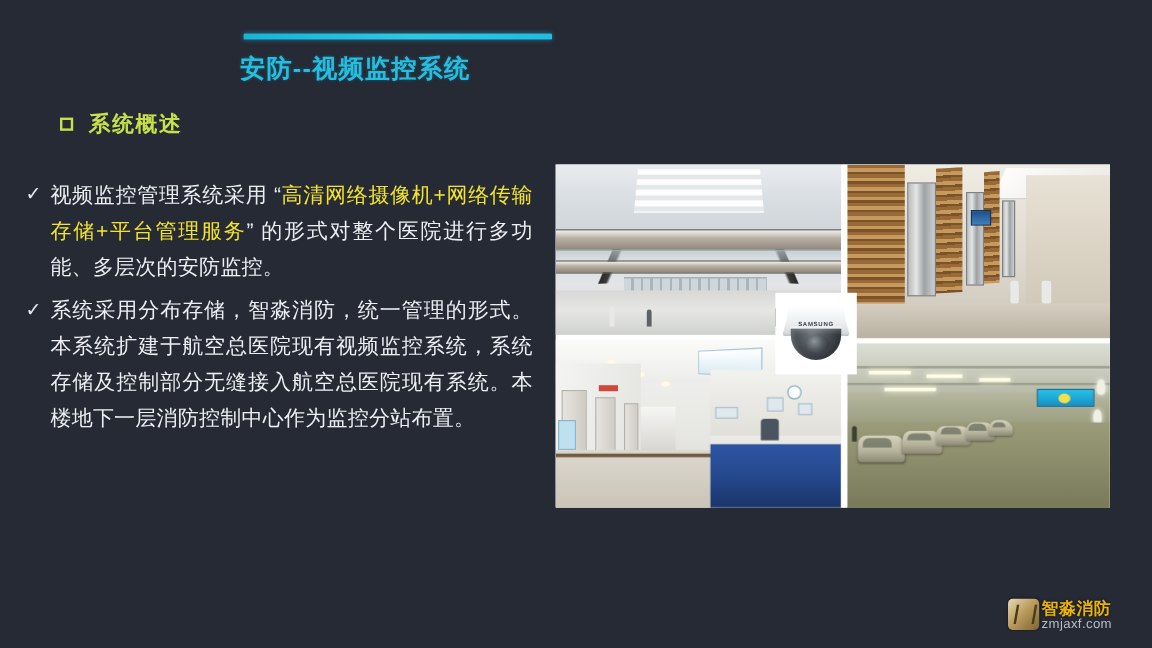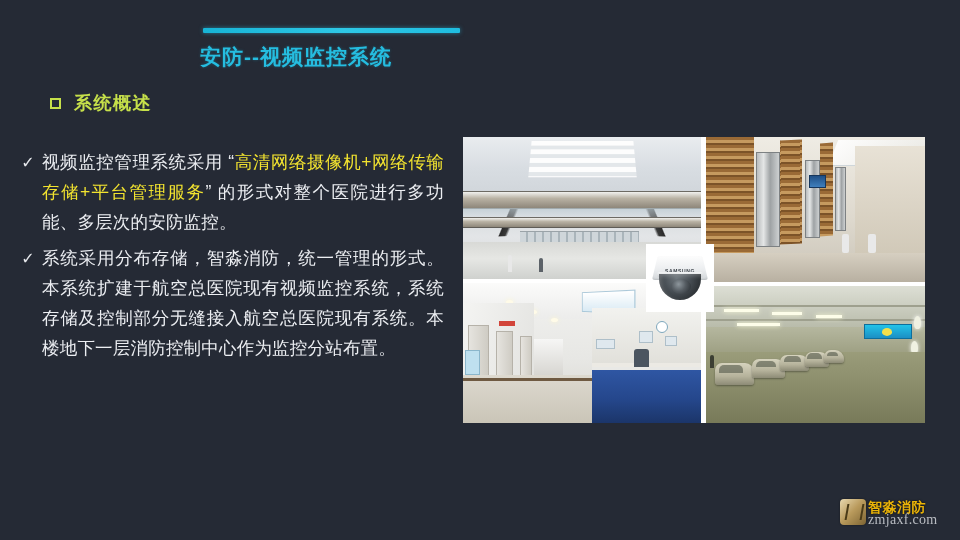--- a/index.html
+++ b/index.html
@@ -342,22 +342,22 @@
   #logo-text {
     margin-left:2px;
     display:flex; flex-direction:column; justify-content:center;
   }
   #logo-name {
     font-size:14px; font-weight:bold; color:#eab308;
     letter-spacing:.5px; line-height:15px;
     text-shadow: 0 0 2px rgba(0,0,0,.8);
   }
   #logo-url {
-    font-size:14px; color:#b9bcc2; letter-spacing:.3px; line-height:10px;
-    font-family:Liberation Serif, serif;
+    font-size:11px; color:#b9bcc2; letter-spacing:.3px; line-height:10px;
+    font-family:Liberation Sans, sans-serif;
   }
 </style>
 </head>
 <body>
 
 <div id="slide">
 
   <div id="title-rule"></div>
   <div id="slide-title">安防--视频监控系统</div>
 

